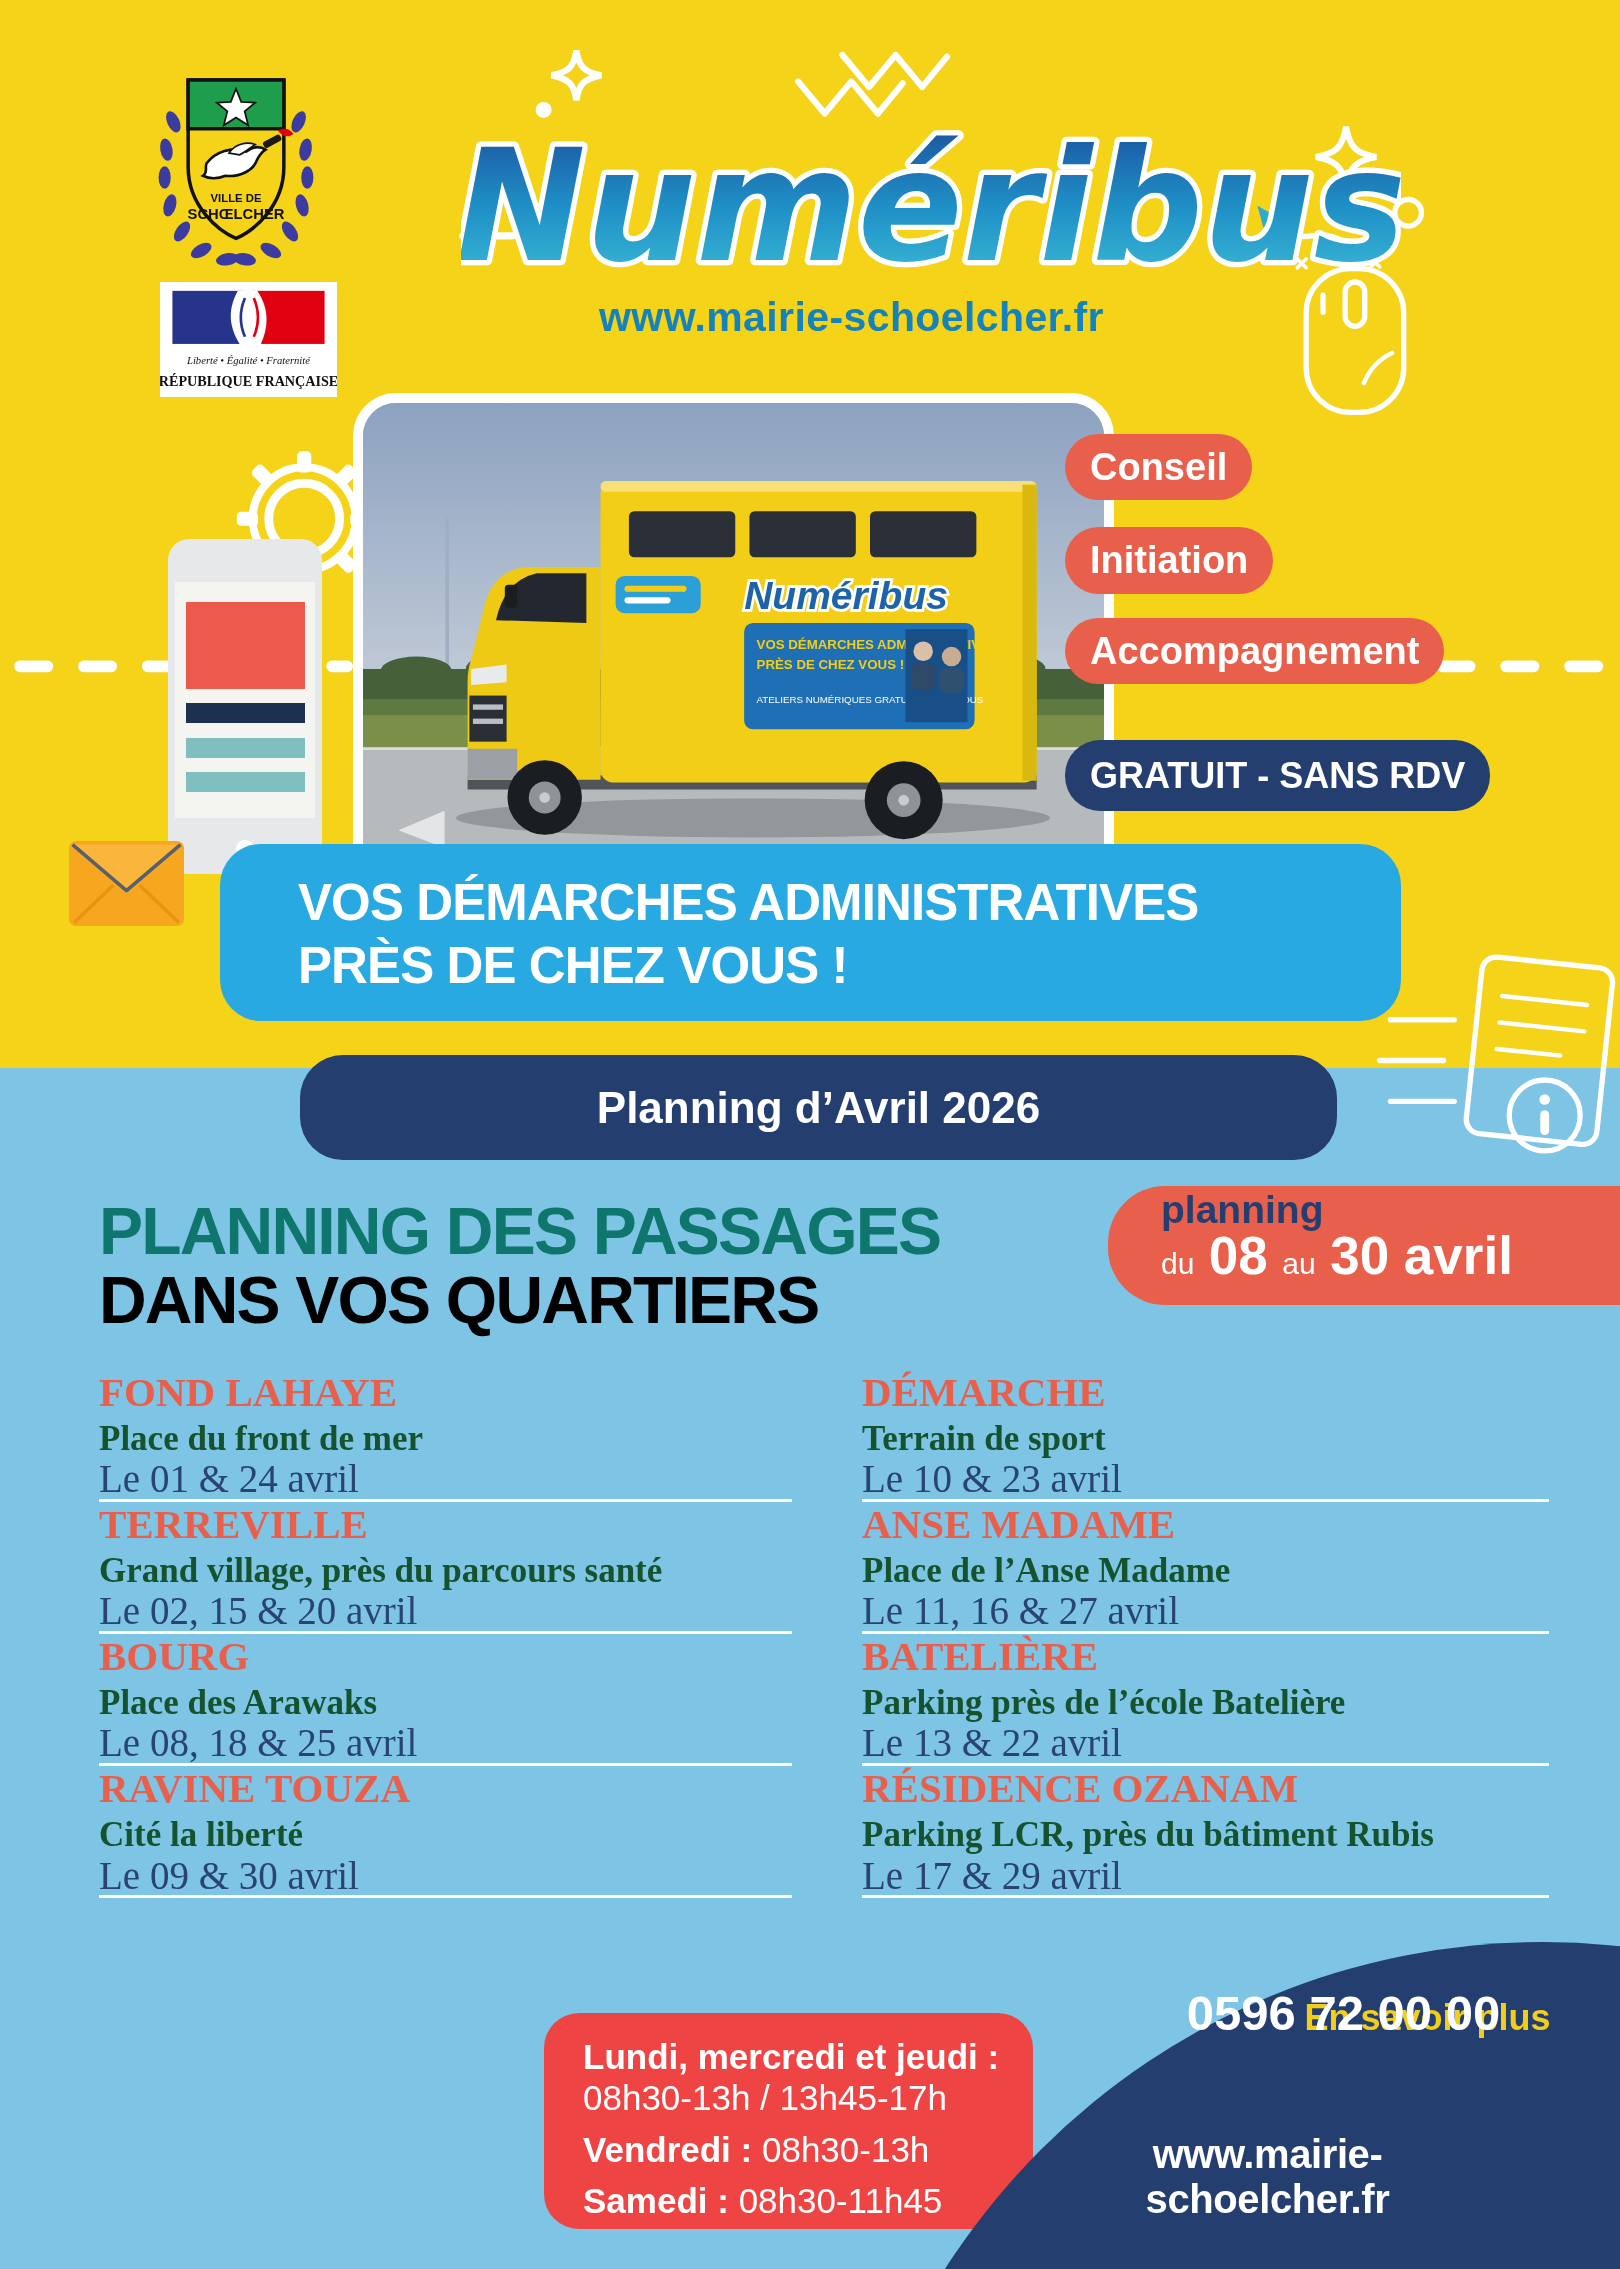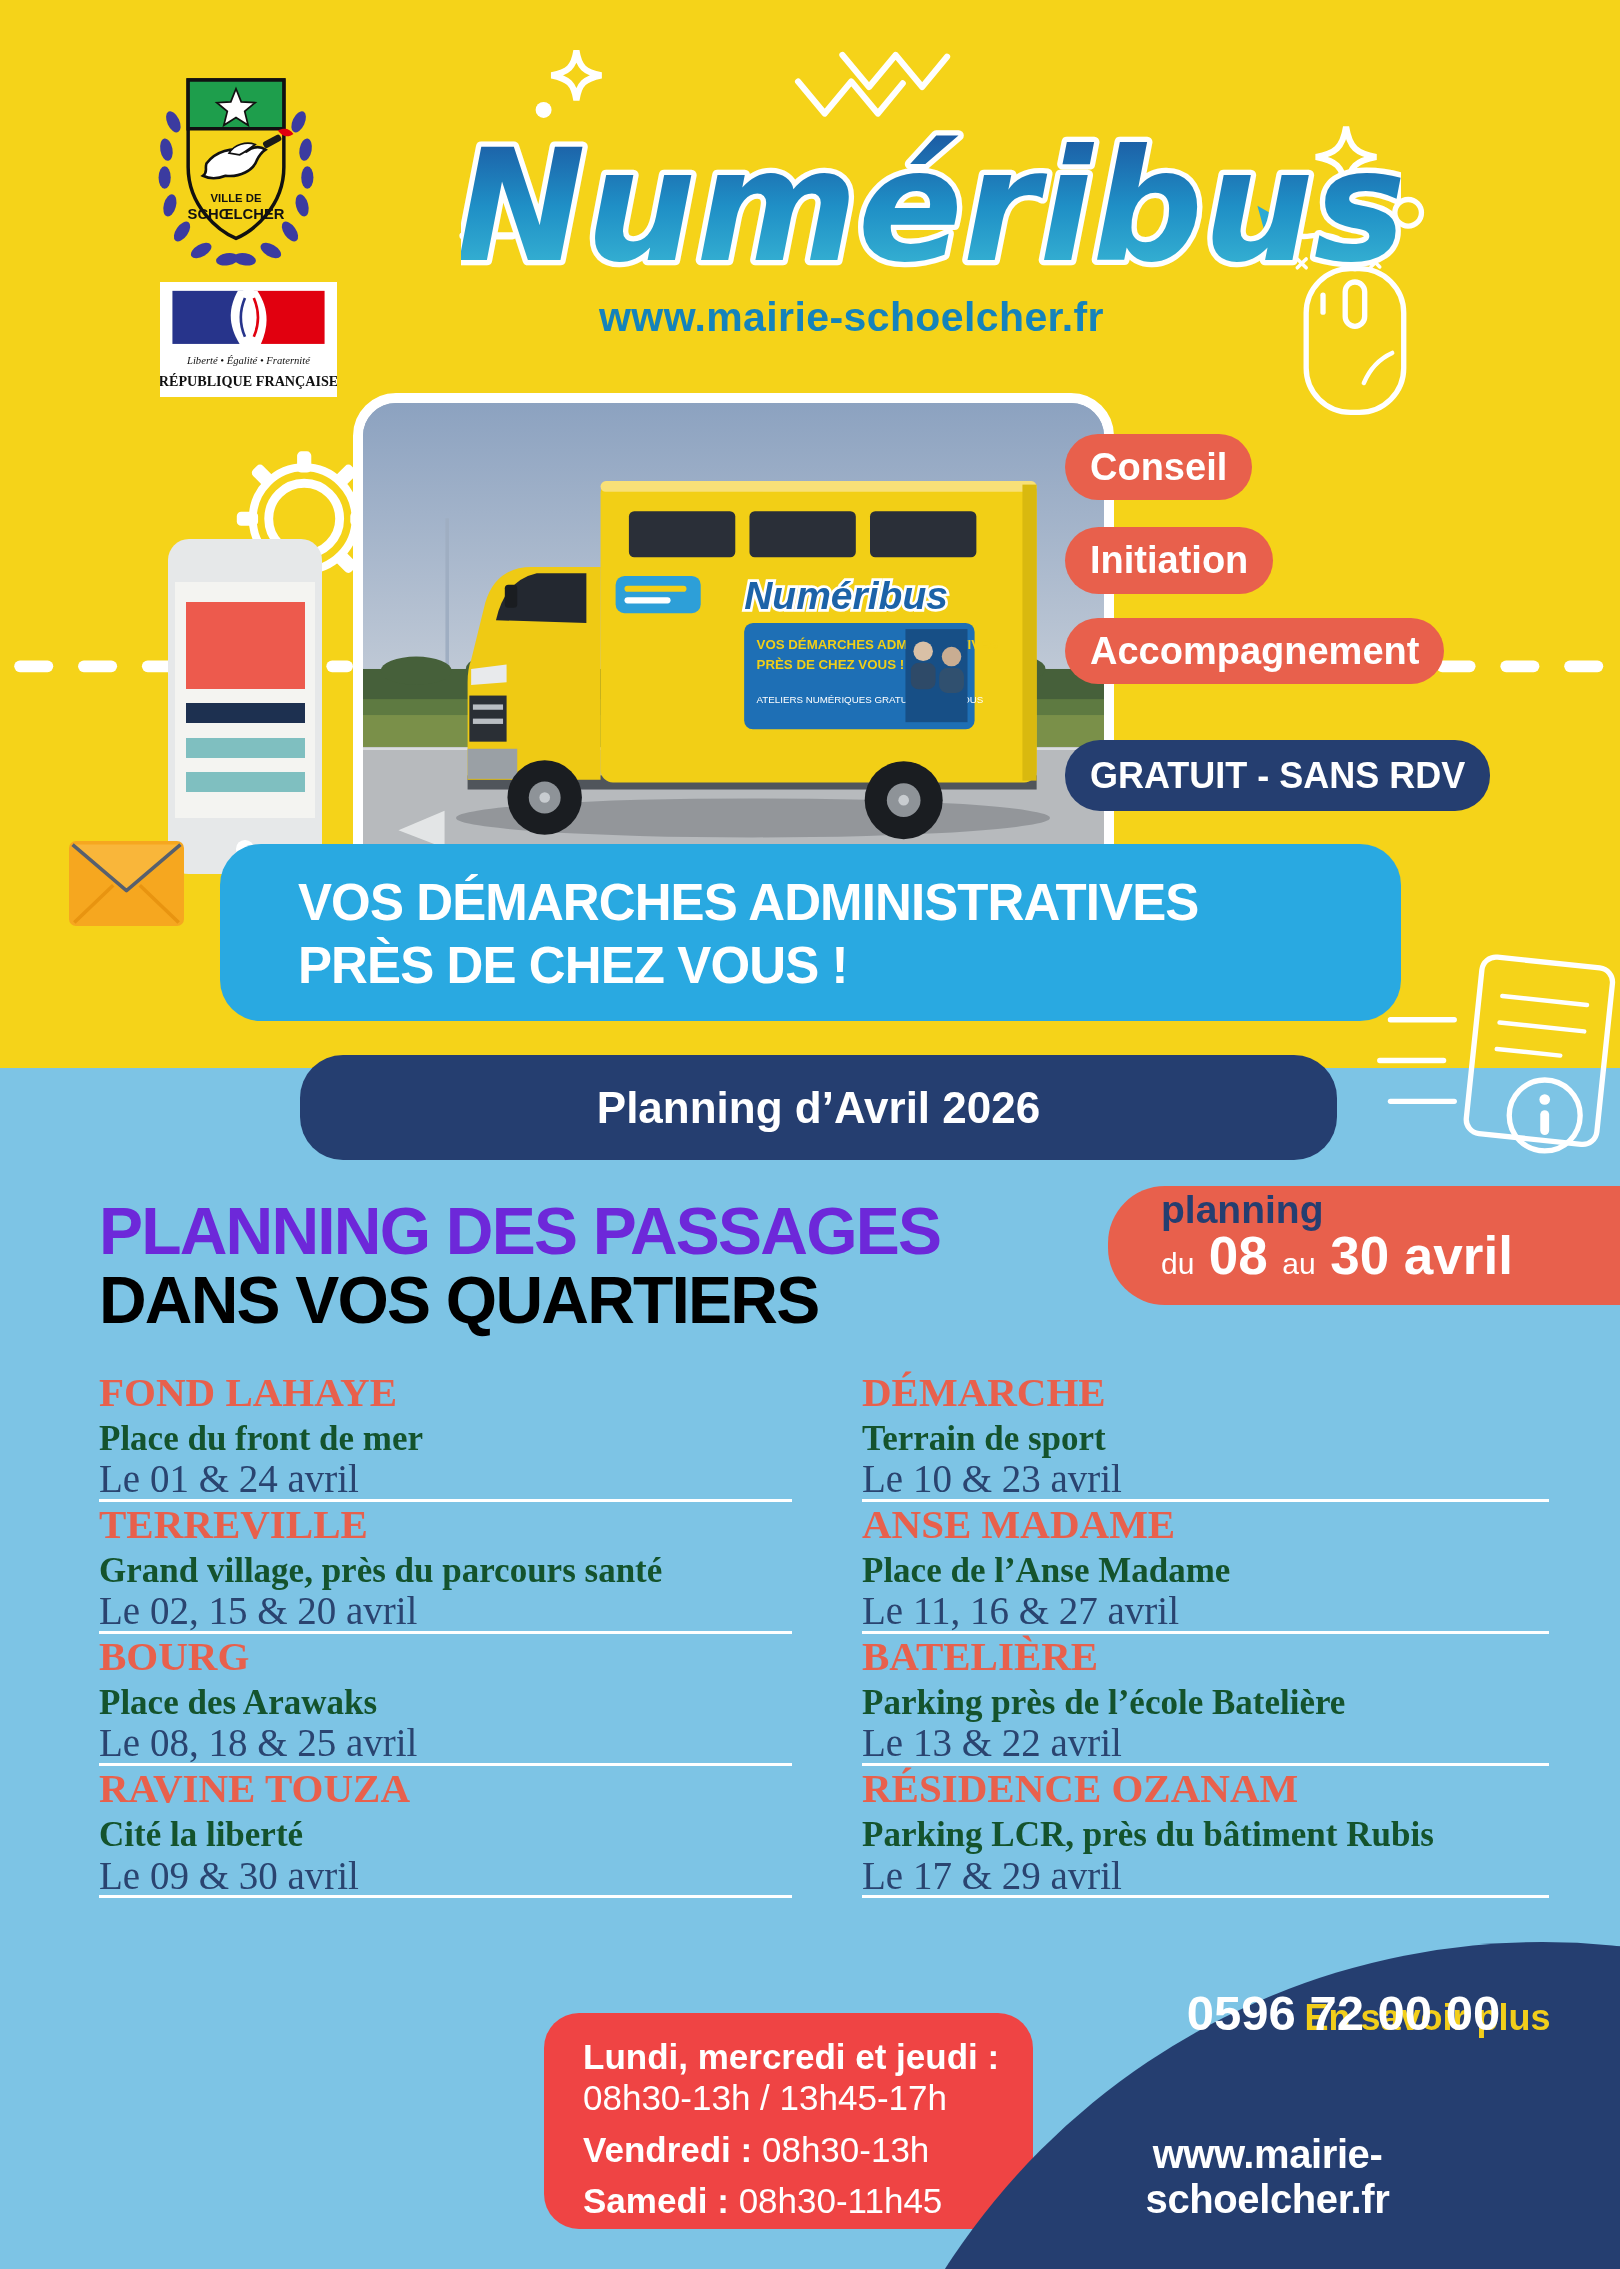--- a/index.html
+++ b/index.html
@@ -47,21 +47,21 @@
   .tagline-inner{padding:26.6px 0 0 78px;}
 
   
   .planning-banner{position:absolute;left:300px;top:1055px;width:1037px;height:105px;background:#253E70;
            border-radius:43px;z-index:5;color:#fff;font-weight:bold;font-size:44px;
            display:flex;align-items:center;justify-content:center;}
 
   
   .section-title{position:absolute;left:99px;top:1197px;font-weight:bold;font-size:66px;
            line-height:69px;letter-spacing:-1.8px;z-index:3;}
-  .st-white{color:#6d28d9;}
+  .st-white{color:#0f766e;}
   .st-navy{color:#000000;}
 
   
   .pbadge{position:absolute;left:1108px;top:1186px;width:512px;height:119px;background:#E8604C;
           border-radius:57px 0 0 57px;z-index:3;padding:3px 0 0 53px;box-sizing:border-box;}
   .pbadge .word{font-size:39px;font-weight:bold;color:#253E70;line-height:41px;}
   .pbadge .range{color:#fff;line-height:51px;}
   .pbadge .small{font-size:30px;}
   .pbadge .big{font-size:53px;font-weight:bold;}
   .pbadge .sp{display:inline-block;width:10.6px;}

